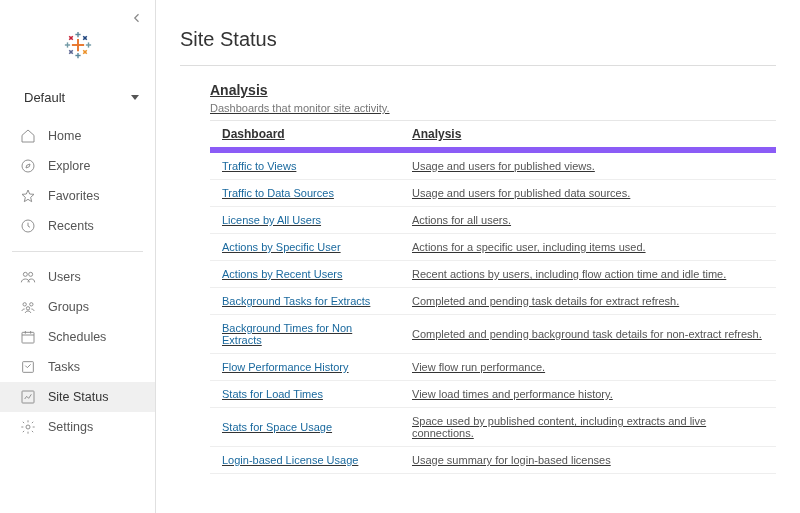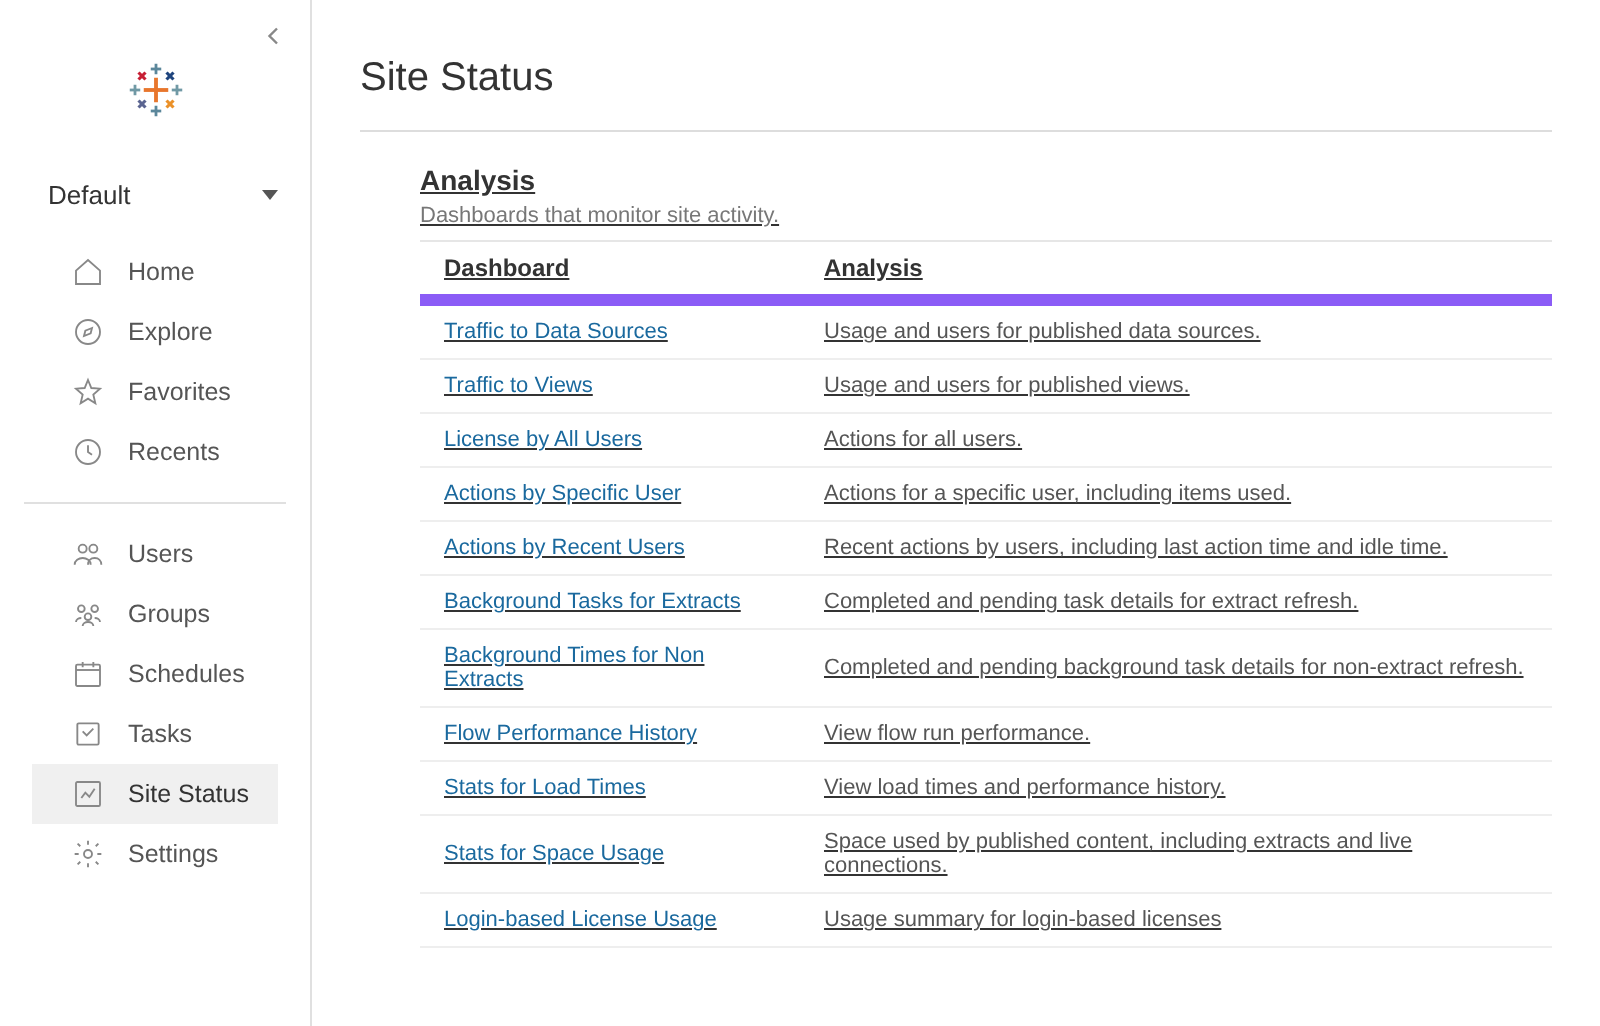--- a/index.html
+++ b/index.html
@@ -46,21 +46,21 @@
     display: flex;
     align-items: center;
     justify-content: space-between;
     cursor: pointer;
   }
   .site-name {
     font-size: 13px;
     color: #333;
   }
   .nav-group {
-    padding: 4px 16px;
+    padding: 4px 0;
   }
   .nav-divider {
     height: 1px;
     background: #e0e0e0;
     margin: 6px 12px;
   }
   .nav-item {
     display: flex;
     align-items: center;
     padding: 7px 12px 7px 20px;
@@ -273,38 +273,38 @@
 
     <table class="analysis">
       <thead>
         <tr>
           <th>Dashboard</th>
           <th>Analysis</th>
         </tr>
       </thead>
       <tbody id="rows-body">
           <tr>
+            <td class="link">Traffic to Views</td>
+            <td class="desc">Usage and users for published views.</td>
+          </tr>
+          <tr>
             <td class="link">Traffic to Data Sources</td>
             <td class="desc">Usage and users for published data sources.</td>
           </tr>
           <tr>
-            <td class="link">Traffic to Views</td>
-            <td class="desc">Usage and users for published views.</td>
-          </tr>
-          <tr>
             <td class="link">License by All Users</td>
             <td class="desc">Actions for all users.</td>
           </tr>
           <tr>
             <td class="link">Actions by Specific User</td>
             <td class="desc">Actions for a specific user, including items used.</td>
           </tr>
           <tr>
             <td class="link">Actions by Recent Users</td>
-            <td class="desc">Recent actions by users, including last action time and idle time.</td>
+            <td class="desc">Recent actions by users, including flow action time and idle time.</td>
           </tr>
           <tr>
             <td class="link">Background Tasks for Extracts</td>
             <td class="desc">Completed and pending task details for extract refresh.</td>
           </tr>
           <tr>
             <td class="link">Background Times for Non Extracts</td>
             <td class="desc">Completed and pending background task details for non-extract refresh.</td>
           </tr>
           <tr>

